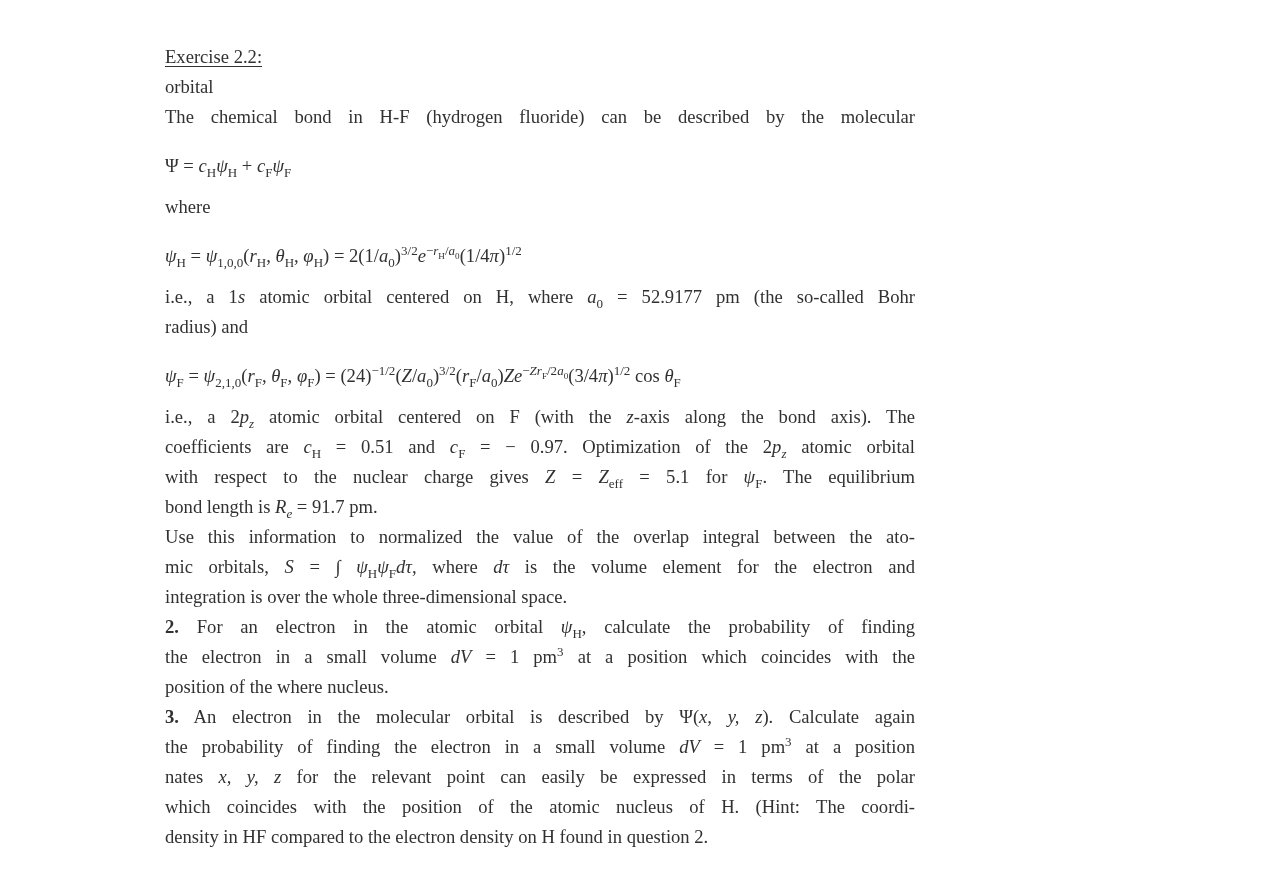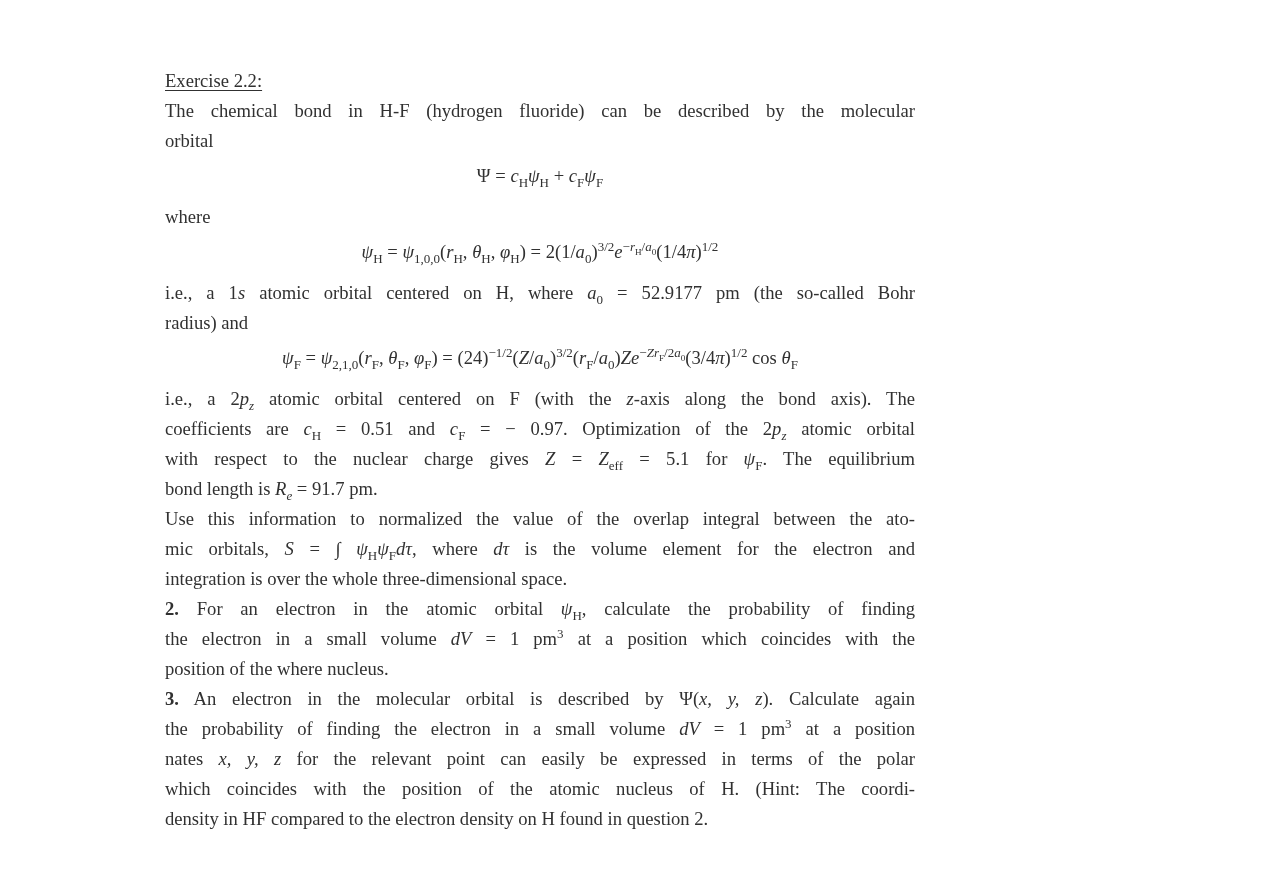--- a/index.html
+++ b/index.html
@@ -25,34 +25,33 @@
     left: 165px;
     top: 42px;
     width: 750px;
     font-size: 18.6px;
     line-height: 30px;
   }
   .doc-title {
     text-decoration: underline;
     text-underline-offset: 3px;
     height: 30px;
-    margin-top: 24px;
   }
   .tline {
     text-align: justify;
     text-align-last: justify;
     height: 30px;
     white-space: normal;
   }
   .tline.last {
     text-align-last: left;
   }
   .equation {
-    text-align: center;
-    margin: 5px 0 11px 0;
+    text-align: left;
+    margin: 19px 0 11px 0;
     height: 30px;
     font-family: Liberation Serif, serif;
   }
   sub, sup {
     font-size: 70%;
     line-height: 0;
   }
   sub i, sup i {
     font-size: 100%;
   }
@@ -62,22 +61,22 @@
   b {
     font-weight: bold;
   }
 </style>
 </head>
 <body>
 
 <div class="page">
   <div class="content">
       <div class="doc-title">Exercise 2.2:</div>
+      <div class="tline last">orbital</div>
       <div class="tline">The chemical bond in H-F (hydrogen fluoride) can be described by the molecular</div>
-      <div class="tline last">orbital</div>
       <div class="equation">Ψ = <i>c</i><sub>H</sub><i>ψ</i><sub>H</sub> + <i>c</i><sub>F</sub><i>ψ</i><sub>F</sub></div>
       <div class="tline last">where</div>
       <div class="equation"><i>ψ</i><sub>H</sub> = <i>ψ</i><sub>1,0,0</sub>(<i>r</i><sub>H</sub>, <i>θ</i><sub>H</sub>, <i>φ</i><sub>H</sub>) = 2(1/<i>a</i><sub>0</sub>)<sup>3/2</sup><i>e</i><sup>−<i>r</i><sub>H</sub>/<i>a</i><sub>0</sub></sup>(1/4<i>π</i>)<sup>1/2</sup></div>
       <div class="tline">i.e., a 1<i>s</i> atomic orbital centered on H, where <i>a</i><sub>0</sub> = 52.9177 pm (the so-called Bohr</div>
       <div class="tline last">radius) and</div>
       <div class="equation"><i>ψ</i><sub>F</sub> = <i>ψ</i><sub>2,1,0</sub>(<i>r</i><sub>F</sub>, <i>θ</i><sub>F</sub>, <i>φ</i><sub>F</sub>) = (24)<sup>−1/2</sup>(<i>Z</i>/<i>a</i><sub>0</sub>)<sup>3/2</sup>(<i>r</i><sub>F</sub>/<i>a</i><sub>0</sub>)<i>Z</i><i>e</i><sup>−<i>Z</i><i>r</i><sub>F</sub>/2<i>a</i><sub>0</sub></sup>(3/4<i>π</i>)<sup>1/2</sup> cos <i>θ</i><sub>F</sub></div>
       <div class="tline">i.e., a 2<i>p</i><sub><i>z</i></sub> atomic orbital centered on F (with the <i>z</i>-axis along the bond axis). The</div>
       <div class="tline">coefficients are <i>c</i><sub>H</sub> = 0.51 and <i>c</i><sub>F</sub> = − 0.97. Optimization of the 2<i>p</i><sub><i>z</i></sub> atomic orbital</div>
       <div class="tline">with respect to the nuclear charge gives <i>Z</i> = <i>Z</i><sub>eff</sub> = 5.1 for <i>ψ</i><sub>F</sub>. The equilibrium</div>
       <div class="tline last">bond length is <i>R</i><sub><i>e</i></sub> = 91.7 pm.</div>

